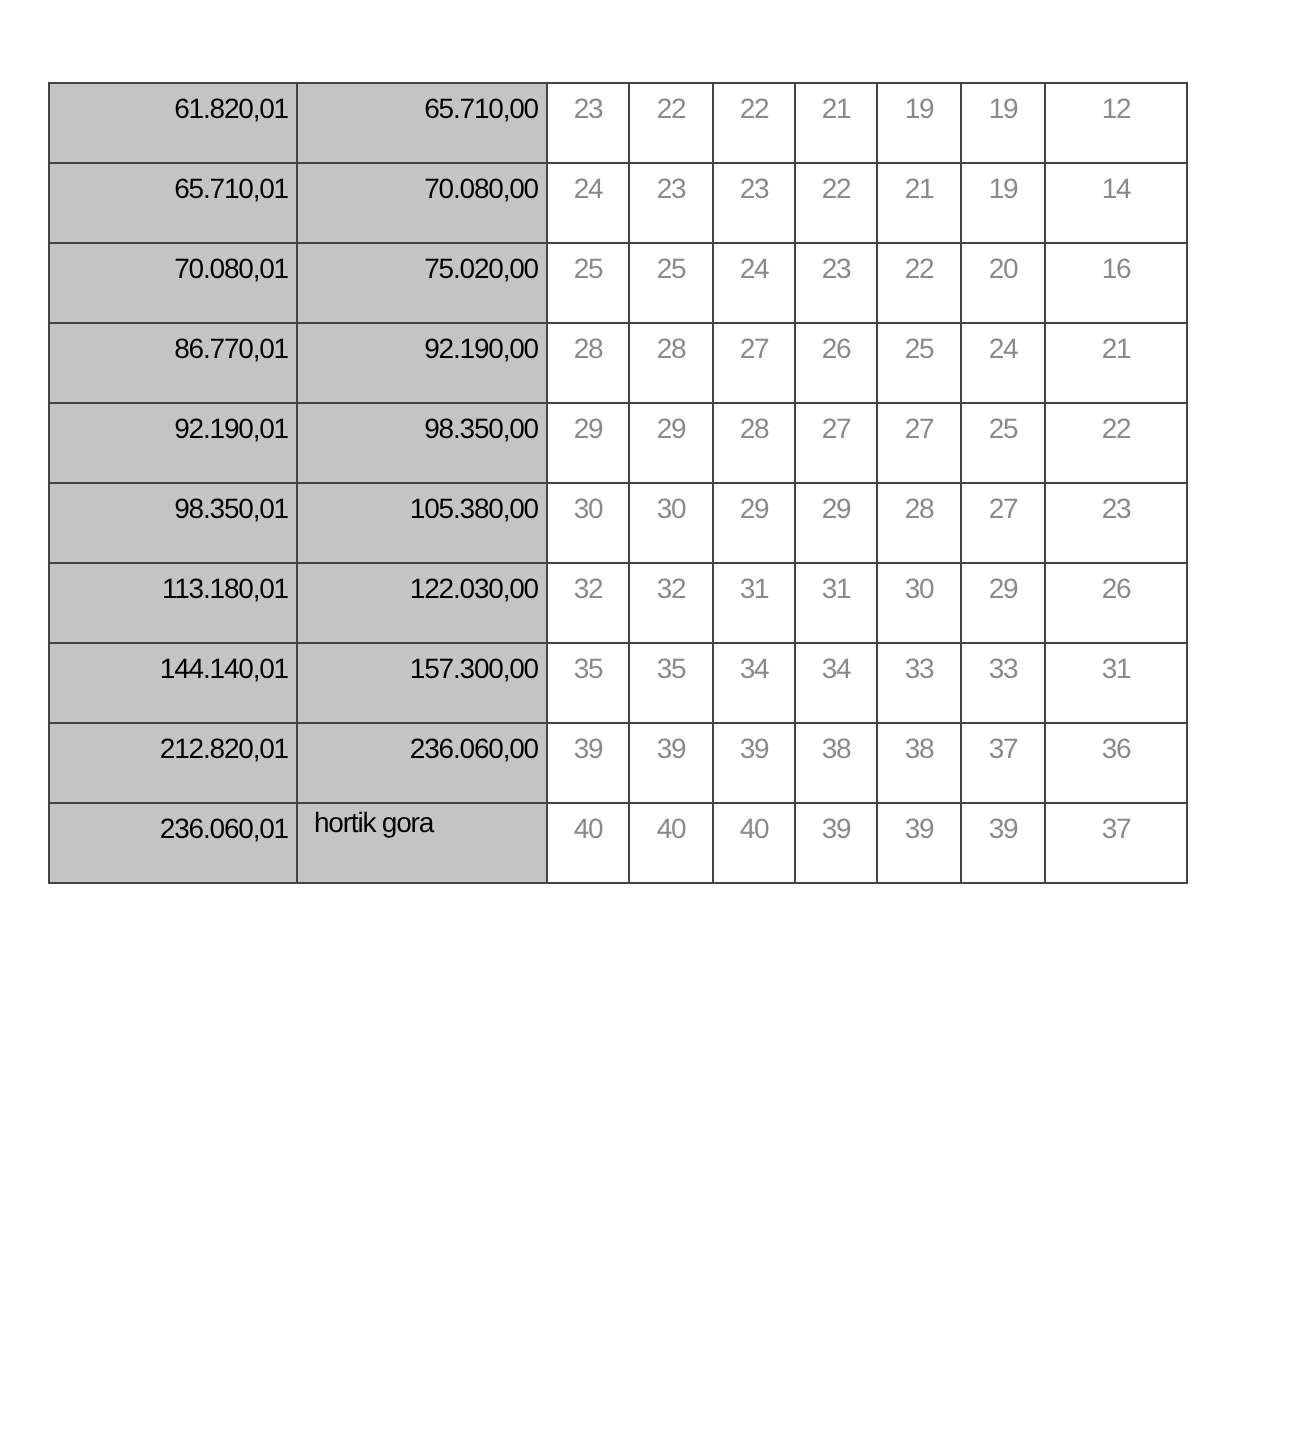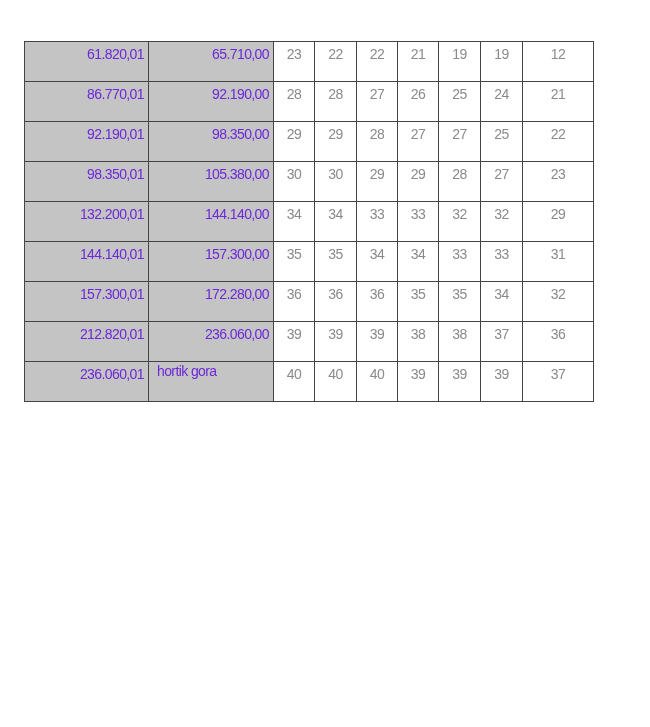--- a/index.html
+++ b/index.html
@@ -7,21 +7,21 @@
   table.tbl {
     position:absolute; left:24px; top:41px;
     border-collapse:collapse; table-layout:fixed;
     border:1.5px solid #222;
   }
   table.tbl td {
     border:1px solid #444;
     height:35px; padding:0; vertical-align:top;
     font-size:14px; letter-spacing:-0.6px;
   }
-  td.range { background:#c4c4c4; color:#6d28d9; text-align:right; padding:4px 4px 0 0 !important; }
+  td.range { background:#c4c4c4; color:#000000; text-align:right; padding:4px 4px 0 0 !important; }
   td.val { background:#fff; color:#8a8a8a; text-align:center; padding-top:4px !important; font-size:14px; letter-spacing:0; }
   td.txt { text-align:left !important; padding:2px 0 0 8px !important; line-height:15px; letter-spacing:-0.5px; }
   td.txt span { display:block; }
 </style>
 </head>
 <body>
 
 <table class="tbl">
   <colgroup>
     <col style="width:124px">
@@ -38,20 +38,42 @@
       <tr>
         <td class="range">61.820,01</td>
         <td class="range">65.710,00</td>
         <td class="val">23</td>
         <td class="val">22</td>
         <td class="val">22</td>
         <td class="val">21</td>
         <td class="val">19</td>
         <td class="val">19</td>
         <td class="val">12</td>
+      </tr>
+      <tr>
+        <td class="range">65.710,01</td>
+        <td class="range">70.080,00</td>
+        <td class="val">24</td>
+        <td class="val">23</td>
+        <td class="val">23</td>
+        <td class="val">22</td>
+        <td class="val">21</td>
+        <td class="val">19</td>
+        <td class="val">14</td>
+      </tr>
+      <tr>
+        <td class="range">70.080,01</td>
+        <td class="range">75.020,00</td>
+        <td class="val">25</td>
+        <td class="val">25</td>
+        <td class="val">24</td>
+        <td class="val">23</td>
+        <td class="val">22</td>
+        <td class="val">20</td>
+        <td class="val">16</td>
       </tr>
       <tr>
         <td class="range">86.770,01</td>
         <td class="range">92.190,00</td>
         <td class="val">28</td>
         <td class="val">28</td>
         <td class="val">27</td>
         <td class="val">26</td>
         <td class="val">25</td>
         <td class="val">24</td>
@@ -73,51 +95,40 @@
         <td class="range">105.380,00</td>
         <td class="val">30</td>
         <td class="val">30</td>
         <td class="val">29</td>
         <td class="val">29</td>
         <td class="val">28</td>
         <td class="val">27</td>
         <td class="val">23</td>
       </tr>
       <tr>
-        <td class="range">132.200,01</td>
-        <td class="range">144.140,00</td>
-        <td class="val">34</td>
-        <td class="val">34</td>
-        <td class="val">33</td>
-        <td class="val">33</td>
+        <td class="range">113.180,01</td>
+        <td class="range">122.030,00</td>
         <td class="val">32</td>
         <td class="val">32</td>
+        <td class="val">31</td>
+        <td class="val">31</td>
+        <td class="val">30</td>
         <td class="val">29</td>
+        <td class="val">26</td>
       </tr>
       <tr>
         <td class="range">144.140,01</td>
         <td class="range">157.300,00</td>
         <td class="val">35</td>
         <td class="val">35</td>
         <td class="val">34</td>
         <td class="val">34</td>
         <td class="val">33</td>
         <td class="val">33</td>
         <td class="val">31</td>
-      </tr>
-      <tr>
-        <td class="range">157.300,01</td>
-        <td class="range">172.280,00</td>
-        <td class="val">36</td>
-        <td class="val">36</td>
-        <td class="val">36</td>
-        <td class="val">35</td>
-        <td class="val">35</td>
-        <td class="val">34</td>
-        <td class="val">32</td>
       </tr>
       <tr>
         <td class="range">212.820,01</td>
         <td class="range">236.060,00</td>
         <td class="val">39</td>
         <td class="val">39</td>
         <td class="val">39</td>
         <td class="val">38</td>
         <td class="val">38</td>
         <td class="val">37</td>

